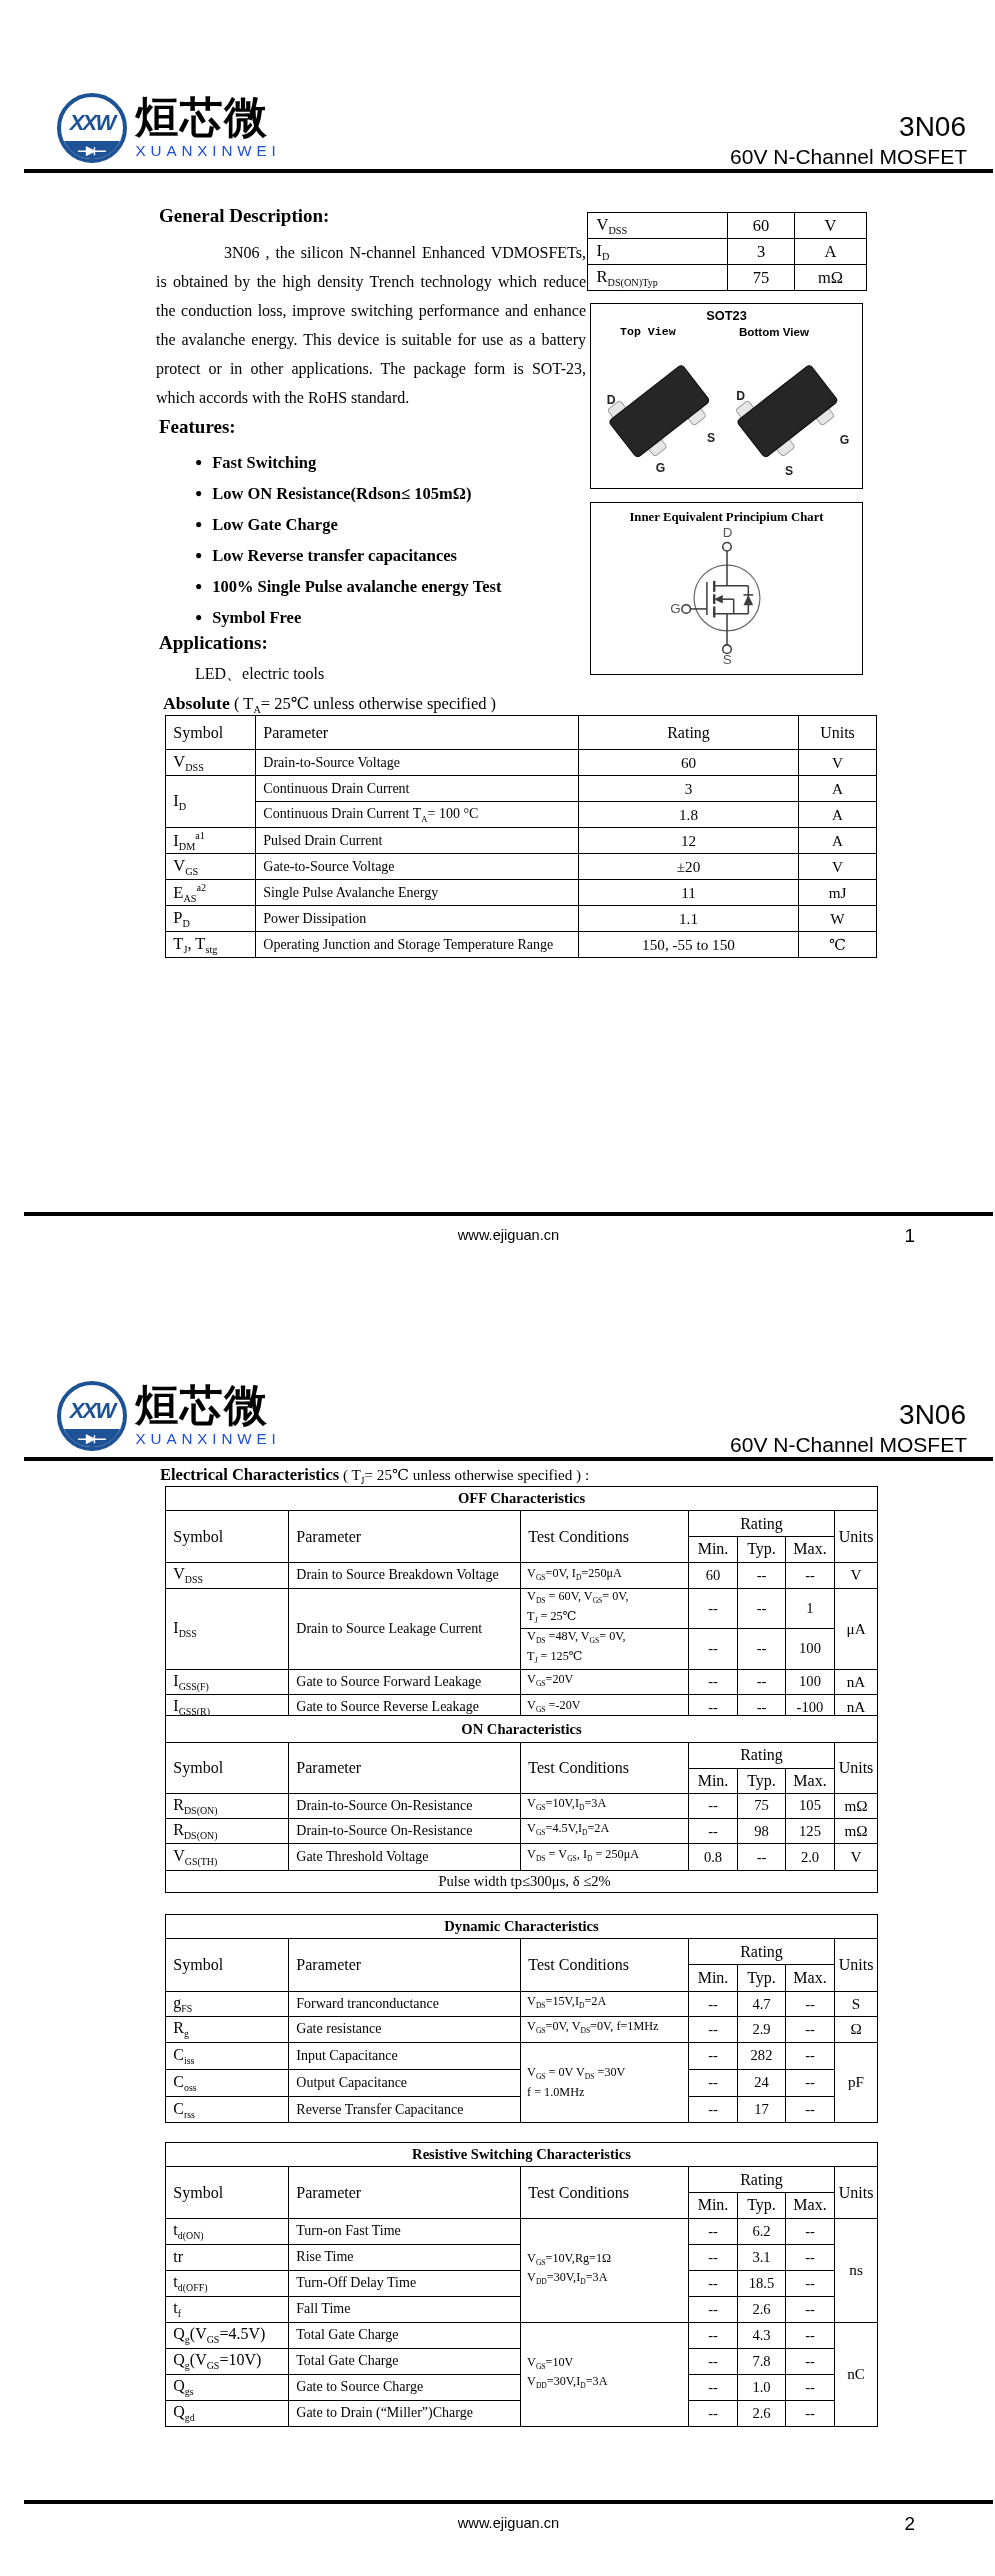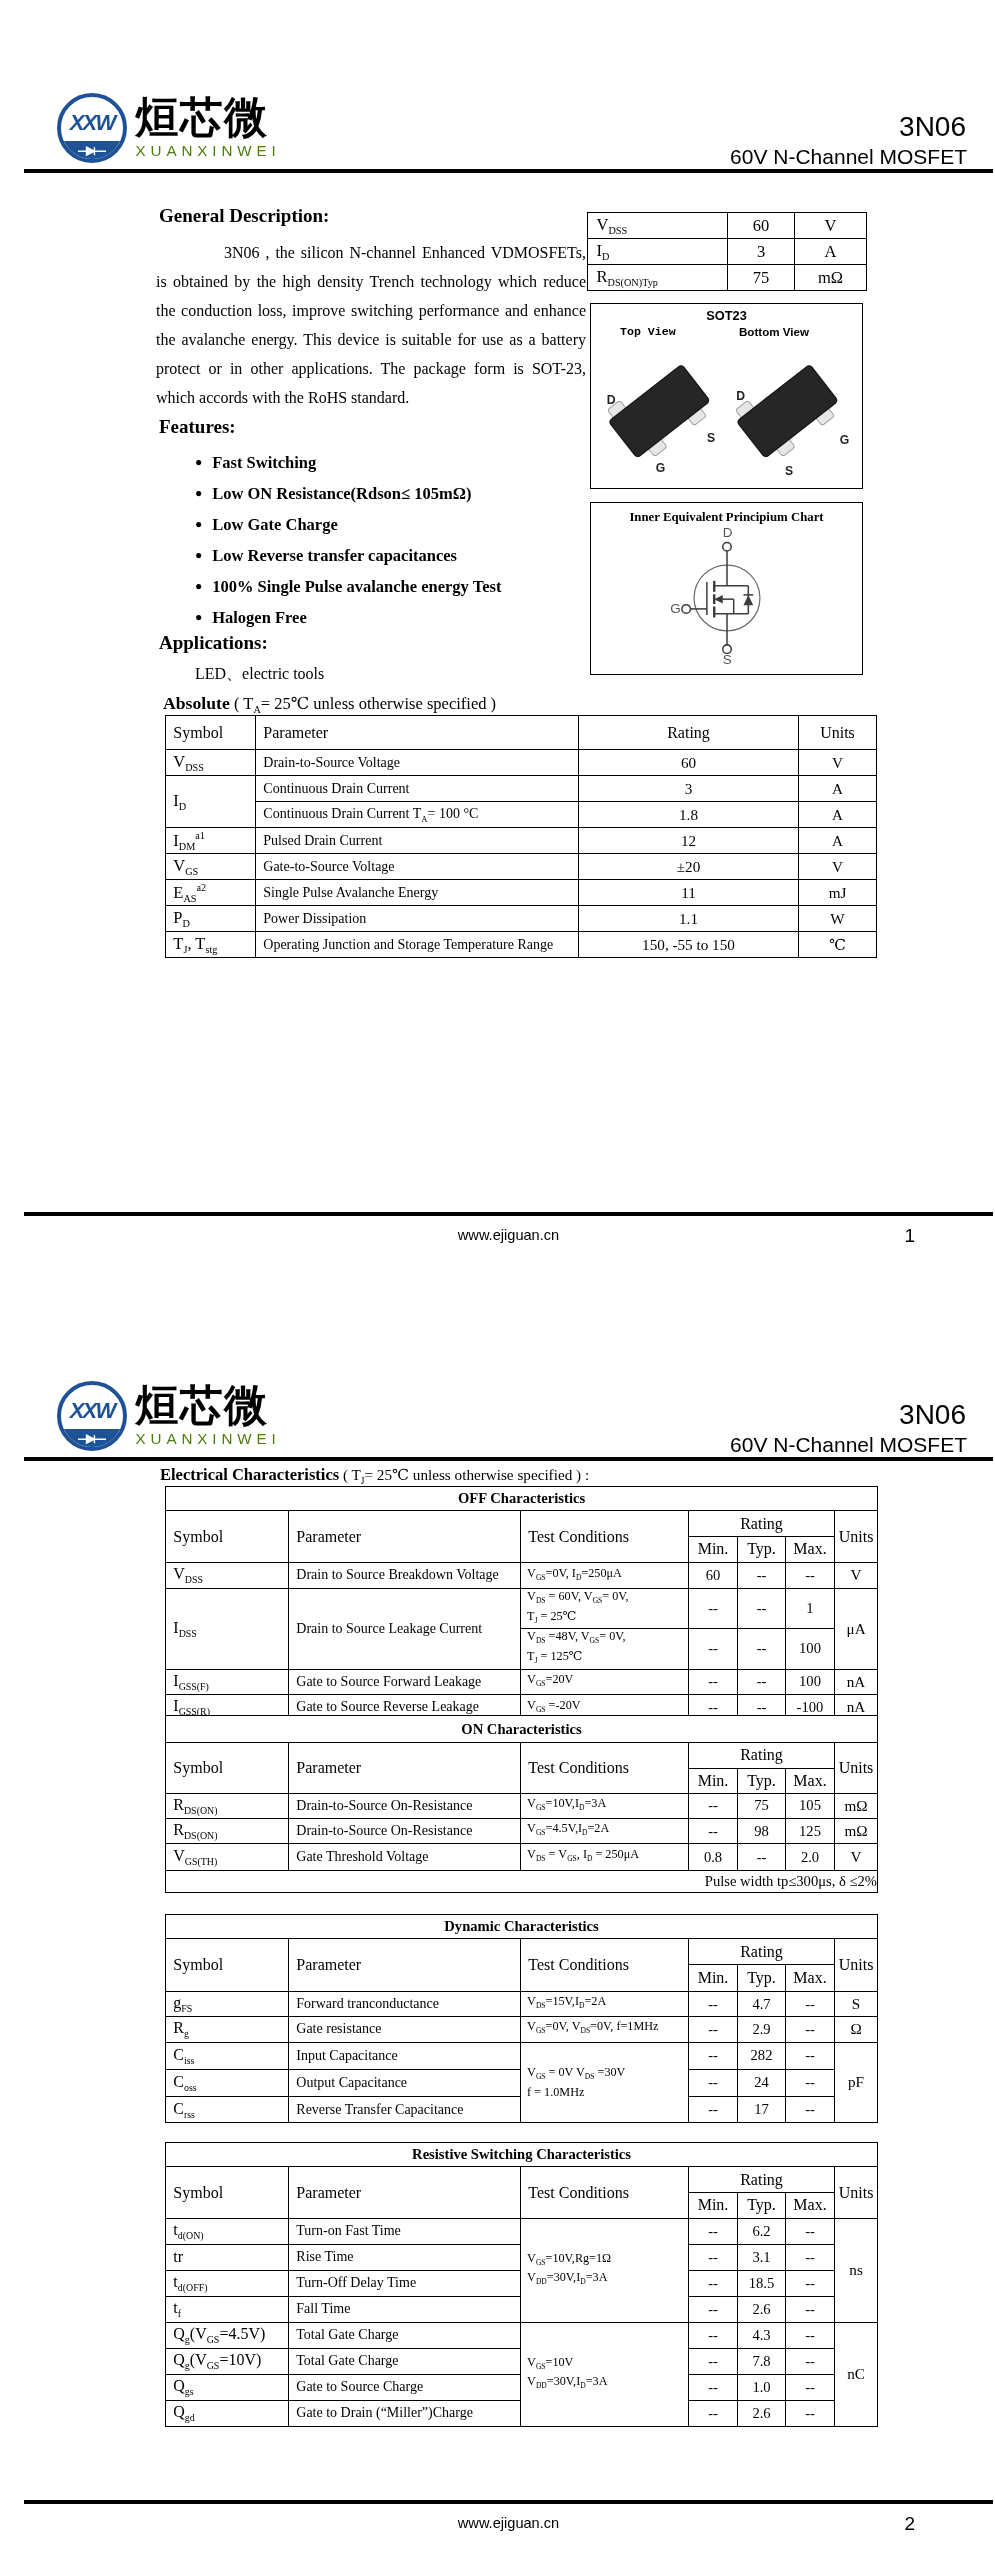--- a/index.html
+++ b/index.html
@@ -16,21 +16,21 @@
                overflow: hidden; background: #fff; flex: 0 0 auto; }
   .logo-xxw { position: absolute; top: 13.4px; left: 0; right: 0; text-align: center;
               font-family: "Liberation Sans", "DejaVu Sans", sans-serif; font-style: italic; font-weight: 800;
               font-size: 22px; letter-spacing: -1.8px; color: #1d5296; }
   .logo-chord { position: absolute; left: -4.9px; right: -4.9px; bottom: -3.7px; height: 22px; background: #1d5296;
                 display: flex; align-items: center; justify-content: center; }
   .logo-text { margin-left: 8.5px; }
   .logo-cn { font-family: "Liberation Sans", "DejaVu Sans", sans-serif; font-weight: 700; font-size: 43px;
              line-height: 48px; color: #000; letter-spacing: 1.2px; }
   .logo-en { font-family: "Liberation Sans", "DejaVu Sans", sans-serif; font-size: 15.2px; letter-spacing: 4.9px;
-             color: #4d7c0f; margin-top: 1.2px; }
+             color: #1d4ed8; margin-top: 1.2px; }
   .part-no  { position: absolute; right: 40px; top: 111px; font-family: "Liberation Sans", "DejaVu Sans", sans-serif;
               font-size: 28px; }
   .subtitle { position: absolute; right: 39px; top: 145px; font-family: "Liberation Sans", "DejaVu Sans", sans-serif;
               font-size: 21px; }
 
   
   .ftr-rule { position: absolute; left: 13.4px; right: 13.4px; top: 1212px; height: 4.3px; background: #000; }
   .ftr-url  { position: absolute; left: 0; right: 0; top: 1227px; text-align: center;
               font-family: "Liberation Sans", "DejaVu Sans", sans-serif; font-size: 14.6px; }
   .ftr-page { position: absolute; right: 91px; top: 1225px; font-family: "Liberation Sans", "DejaVu Sans", sans-serif;
@@ -68,21 +68,21 @@
           border: 1.8px solid #000; background: #fff; }
   .spec td { border: 1.2px solid #000; overflow: hidden; }
   .tlabel { font-weight: 700; font-size: 14.6px; text-align: center; padding: 2.4px 6.1px; border-bottom: 1.8px solid #000 !important; }
   .hc { font-size: 16px; text-align: left; padding-left: 7.3px; }
   .hcc { font-size: 16px; text-align: center; padding-left: 0; }
   .sym { font-size: 16px; text-align: left; padding-left: 7.3px; }
   .par { font-size: 14px; text-align: left; padding-left: 7.3px; }
   .tc  { font-size: 12.2px; text-align: left; padding-left: 6.1px; line-height: 15.2px; }
   .num { font-size: 14.6px; text-align: center; }
   .unit{ font-size: 15.2px; text-align: center; }
-  .note{ font-size: 14.6px; text-align: right; padding-left: 6.1px; }
+  .note{ font-size: 14.6px; text-align: center; padding-left: 6.1px; }
   sub { font-size: 0.62em; } sup { font-size: 0.62em; }
 
   
   #abs-table { top: 715px; }
   #abs-table .sym { font-size: 16.5px; }
   #abs-table .num { font-size: 15.2px; }
 
   #off-table { top: 198px; } #on-table { top: 427px; } #dyn-table { top: 626px; } #sw-table { top: 854px; }
   .elec-h { position: absolute; left: 149px; top: 177px; font-size: 15.2px; }
   .elec-h .hb { font-weight: 700; font-size: 16.5px; }
@@ -221,21 +221,21 @@
     <div class="feat" style="top:546px">
       <span class="bullet">●</span>
       <span>Low Reverse transfer capacitances</span>
     </div>
     <div class="feat" style="top:577px">
       <span class="bullet">●</span>
       <span>100% Single Pulse avalanche energy Test</span>
     </div>
     <div class="feat" style="top:608px">
       <span class="bullet">●</span>
-      <span>Halogen Free</span>
+      <span>Symbol Free</span>
     </div>
 
     <div class="sec-title" style="top:632px">Applications:</div>
     <div class="apps-text">LED、electric tools</div>
 
     <div class="abs-h">
       <span class="hb">Absolute</span><span> ( T<sub>A</sub>= 25℃  unless otherwise specified )</span>
     </div>
 
     <table class="spec" id="abs-table">

